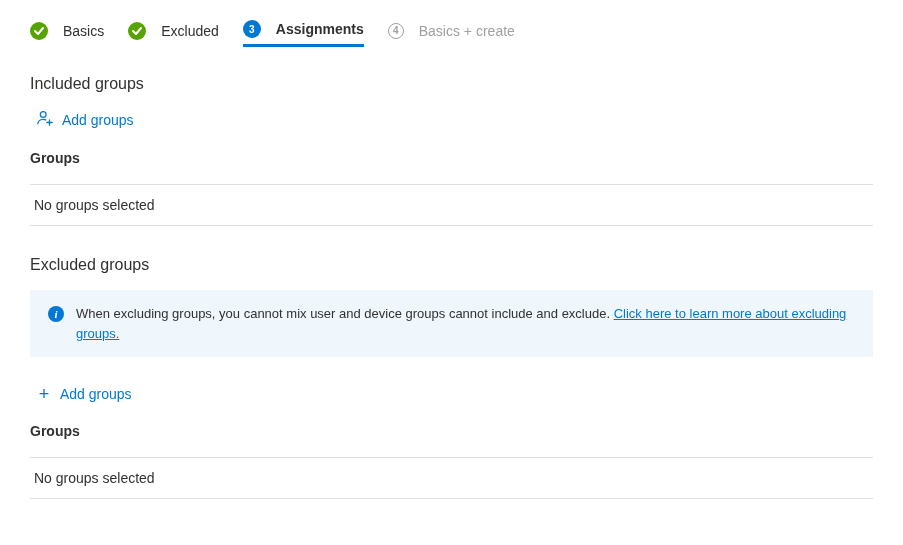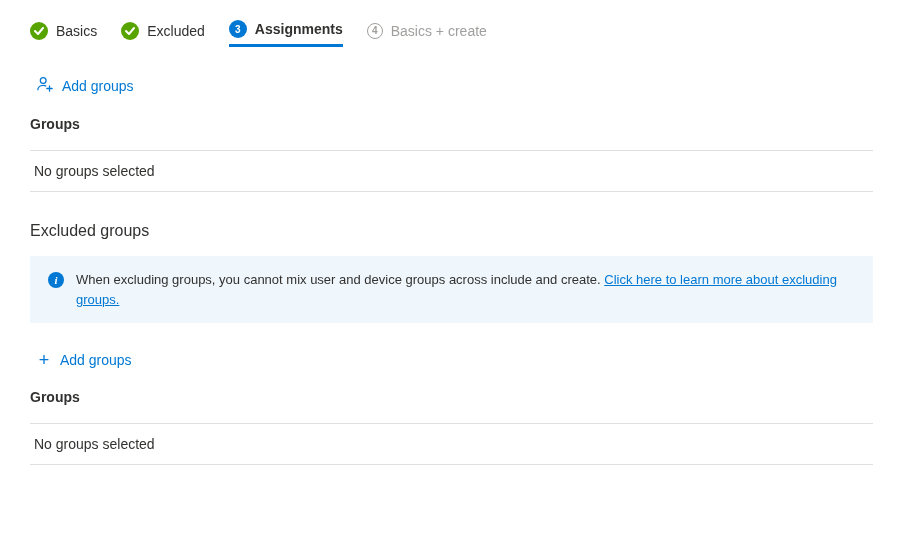--- a/index.html
+++ b/index.html
@@ -14,21 +14,21 @@
   }
   .wizard-steps {
     display: flex;
     align-items: center;
     gap: 24px;
     margin-bottom: 28px;
   }
   .step {
     display: flex;
     align-items: center;
-    gap: 8px;
+    gap: 15px;
     cursor: pointer;
     padding-bottom: 6px;
   }
   .step.active {
     border-bottom: 3px solid #0078d4;
   }
   .step-label {
     font-size: 14px;
     color: #323130;
   }
@@ -170,20 +170,21 @@
     <span class="step-circle current">3</span>
     <span class="step-label">Assignments</span>
   </div>
   <div class="step pending">
     <span class="step-circle future">4</span>
     <span class="step-label">Basics + create</span>
   </div>
 </div>
 
 <div class="section">
+  <h3 class="section-title">Included groups</h3>
 
   <div class="action-row">
     <div class="action-btn">
       <span>
         <svg width="18" height="18" viewBox="0 0 20 20" fill="none" stroke="#0078d4" stroke-width="1.4">
           <circle cx="8" cy="6" r="3.2"></circle>
           <path d="M2 17c0-3 2.5-5.5 6-5.5 1.3 0 2.5.3 3.4.9"></path>
           <path d="M15 12v6M12 15h6" stroke-linecap="round"></path>
         </svg>
       </span>
@@ -196,21 +197,21 @@
     <div class="empty-row">No groups selected</div>
   </div>
 </div>
 
 <div class="section">
   <h3 class="section-title">Excluded groups</h3>
 
   <div class="info-box">
     <span class="info-icon">i</span>
     <div class="info-text">
-      <span>When excluding groups, you cannot mix user and device groups across include and create. </span><a class="info-link">Click here to learn more about excluding groups.</a>
+      <span>When excluding groups, you cannot mix user and device groups cannot include and exclude. </span><a class="info-link">Click here to learn more about excluding groups.</a>
     </div>
   </div>
 
   <div class="action-row">
     <div class="action-btn">
       <span class="plus-icon">+</span>
       <span>Add groups</span>
     </div>
   </div>
 

